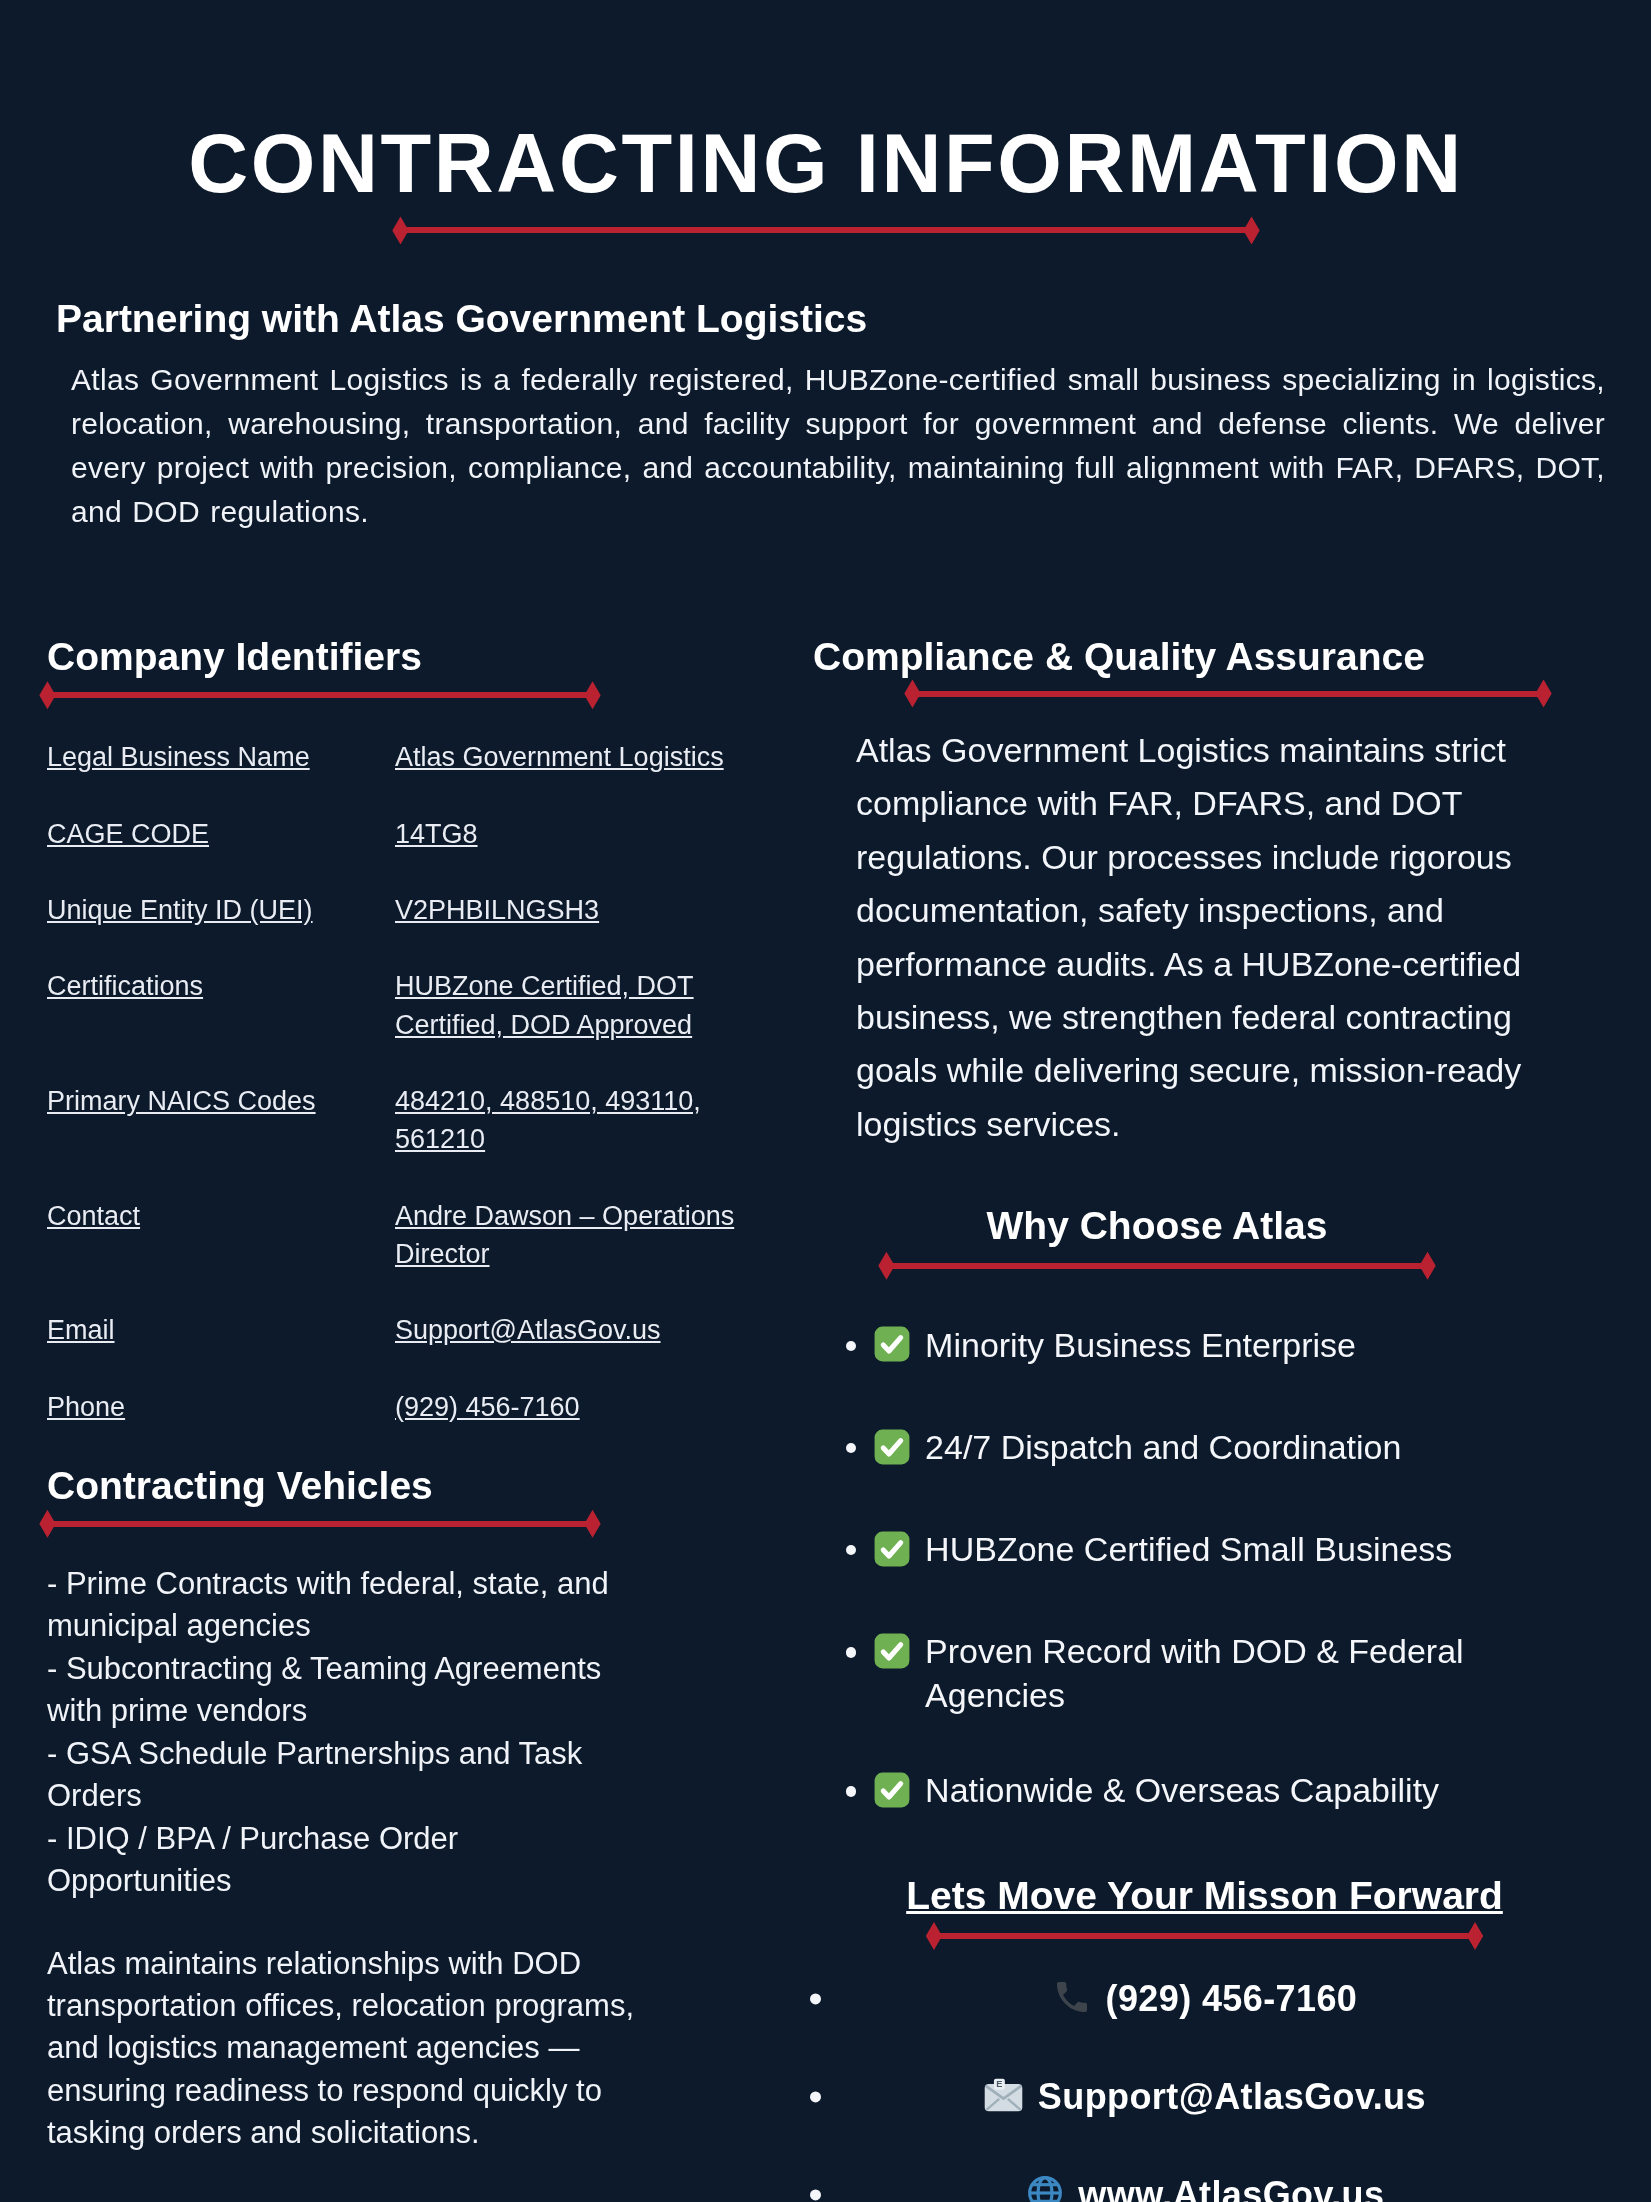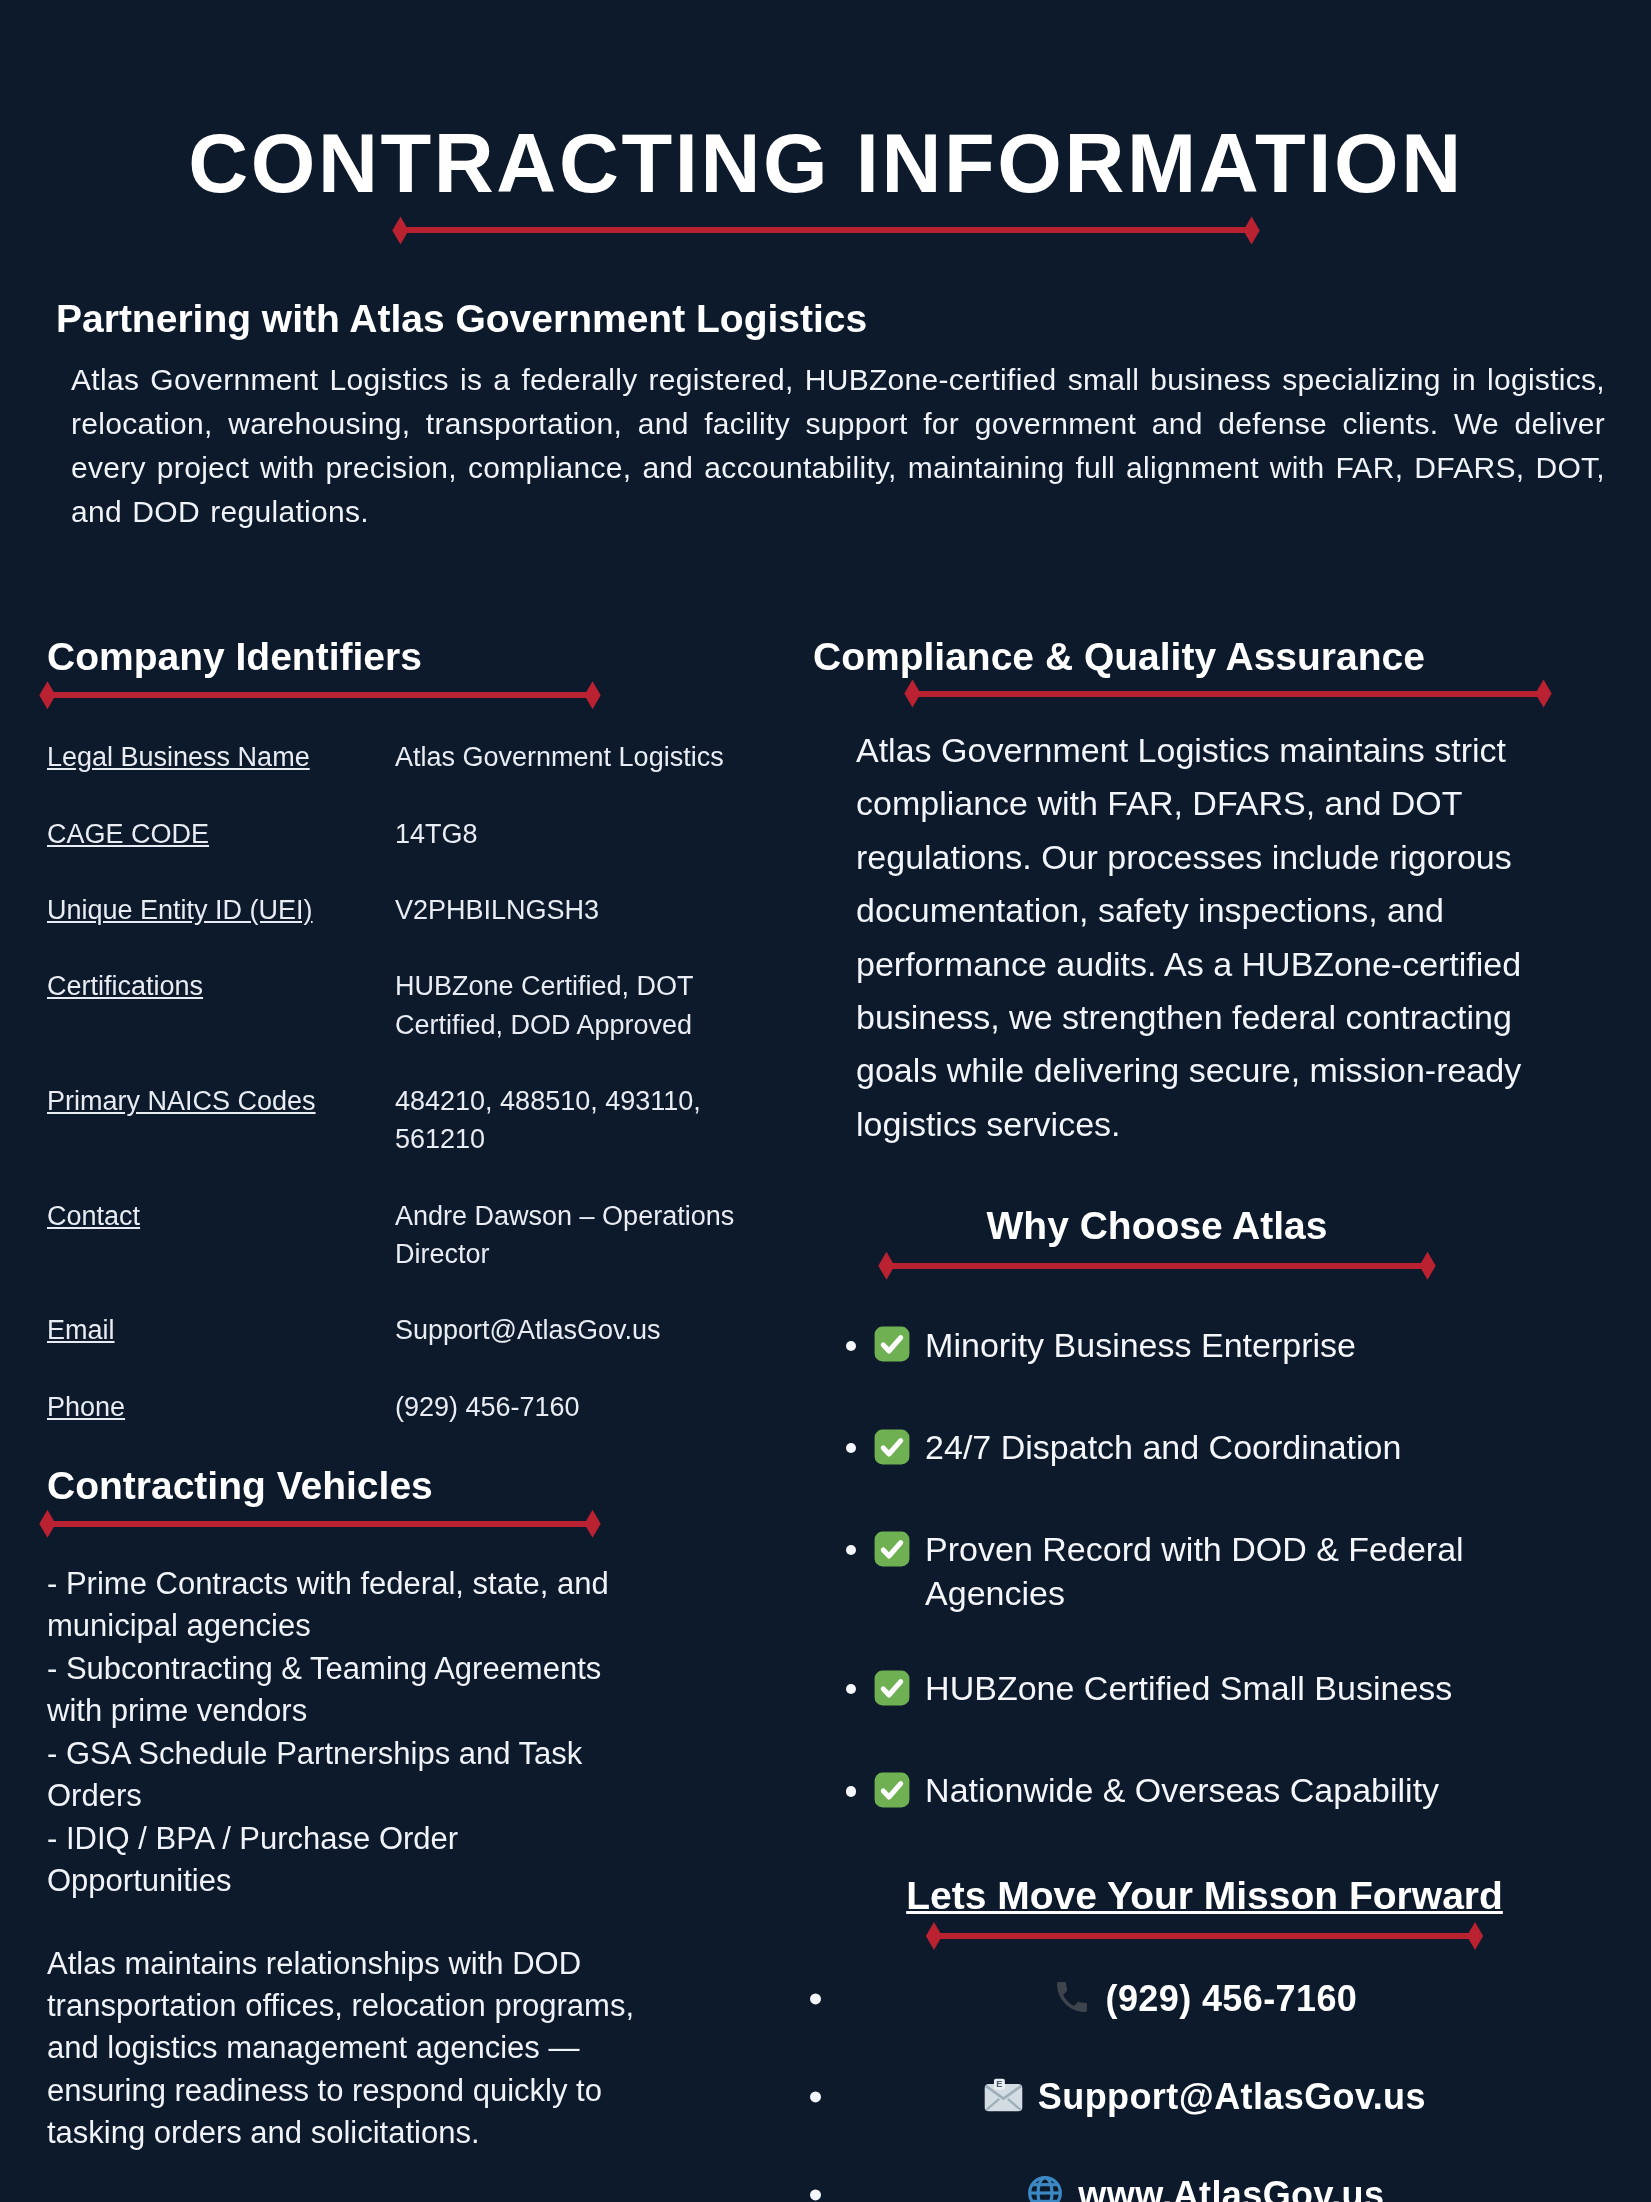--- a/index.html
+++ b/index.html
@@ -44,21 +44,21 @@
   .col-right{width:822px;flex:0 0 822px;}
 
   h3.section{font-size:39px;font-weight:800;color:#ffffff;margin:0;line-height:1.15;}
 
   
   .ci-head{margin-left:17px;}
   .ci-rule{width:546px;margin-top:12px;}
   .id-table{margin-top:40px;font-size:27px;line-height:1.42;color:#e9edf3;}
   .id-row{display:flex;margin-bottom:38px;}
   .id-label{width:348px;flex:0 0 348px;text-decoration:underline;}
-  .id-value{flex:1;max-width:396px;}
+  .id-value{flex:1;max-width:396px;text-decoration:underline;}
 
   
   .cv-head{margin-top:57px;}
   .cv-rule{width:546px;margin-top:12px;}
   .vehicles{margin-top:36px;font-size:31px;line-height:1.37;color:#f0f3f8;width:602px;}
   .note{margin:40px 0 0 0;font-size:31px;line-height:1.37;color:#f0f3f8;width:637px;}
 
   
   .comp-rule{width:632px;margin:10.3px 0 0 99px;}
   .comp-body{margin:27.5px 0 0 43px;width:706px;font-size:34px;line-height:1.57;color:#f2f5f9;}
@@ -181,31 +181,31 @@
           <span class="check-text">24/7 Dispatch and Coordination</span>
         </li>
         <li class="check-item">
           <span class="dot"></span>
           <span class="checkbox">
             <svg width="38" height="38" viewBox="0 0 24 24">
                 <rect x="1" y="1" width="22" height="22" rx="5" fill="#6fb152"></rect>
                 <path d="M6.5 12.6l3.6 3.8 7.4-8.4" fill="none" stroke="#ffffff" stroke-width="3.2" stroke-linecap="round" stroke-linejoin="round"></path>
               </svg>
           </span>
+          <span class="check-text">HUBZone Certified Small Business</span>
+        </li>
+        <li class="check-item">
+          <span class="dot"></span>
+          <span class="checkbox">
+            <svg width="38" height="38" viewBox="0 0 24 24">
+                <rect x="1" y="1" width="22" height="22" rx="5" fill="#6fb152"></rect>
+                <path d="M6.5 12.6l3.6 3.8 7.4-8.4" fill="none" stroke="#ffffff" stroke-width="3.2" stroke-linecap="round" stroke-linejoin="round"></path>
+              </svg>
+          </span>
           <span class="check-text">Proven Record with DOD &amp; Federal Agencies</span>
-        </li>
-        <li class="check-item">
-          <span class="dot"></span>
-          <span class="checkbox">
-            <svg width="38" height="38" viewBox="0 0 24 24">
-                <rect x="1" y="1" width="22" height="22" rx="5" fill="#6fb152"></rect>
-                <path d="M6.5 12.6l3.6 3.8 7.4-8.4" fill="none" stroke="#ffffff" stroke-width="3.2" stroke-linecap="round" stroke-linejoin="round"></path>
-              </svg>
-          </span>
-          <span class="check-text">HUBZone Certified Small Business</span>
         </li>
         <li class="check-item">
           <span class="dot"></span>
           <span class="checkbox">
             <svg width="38" height="38" viewBox="0 0 24 24">
                 <rect x="1" y="1" width="22" height="22" rx="5" fill="#6fb152"></rect>
                 <path d="M6.5 12.6l3.6 3.8 7.4-8.4" fill="none" stroke="#ffffff" stroke-width="3.2" stroke-linecap="round" stroke-linejoin="round"></path>
               </svg>
           </span>
           <span class="check-text">Nationwide &amp; Overseas Capability</span>

